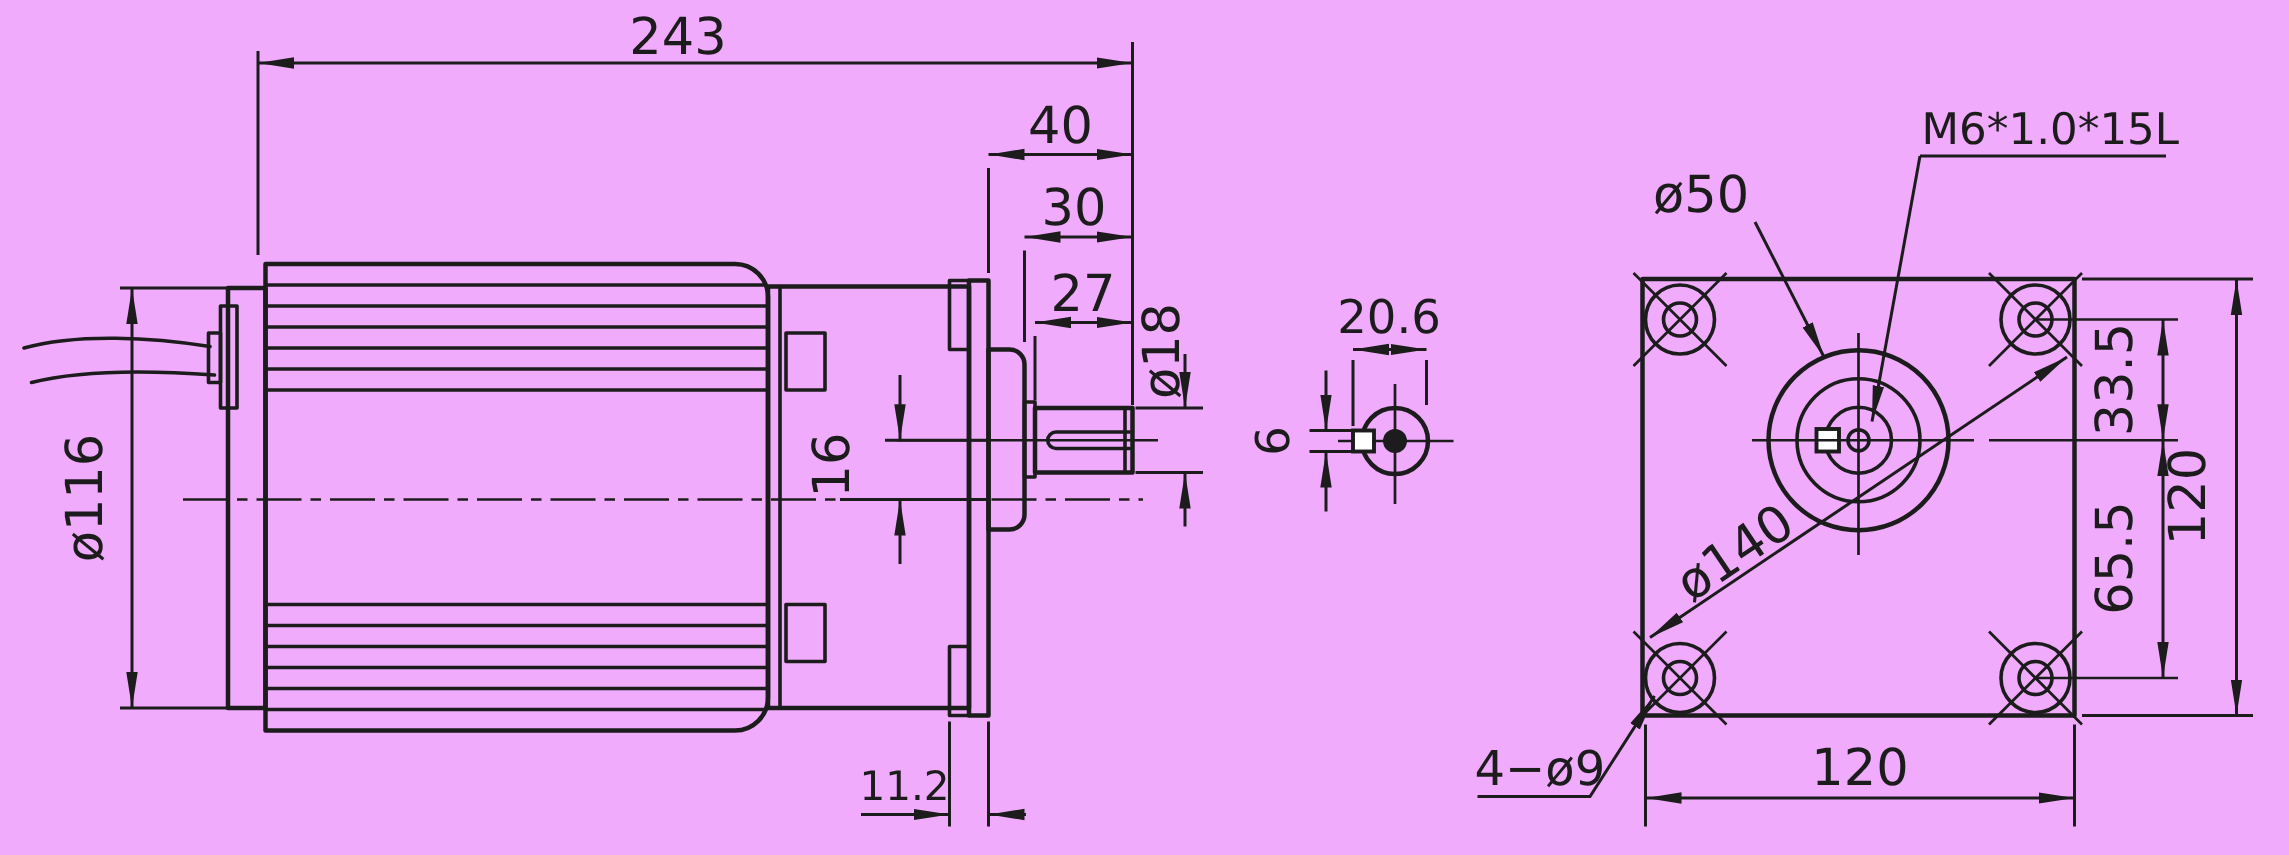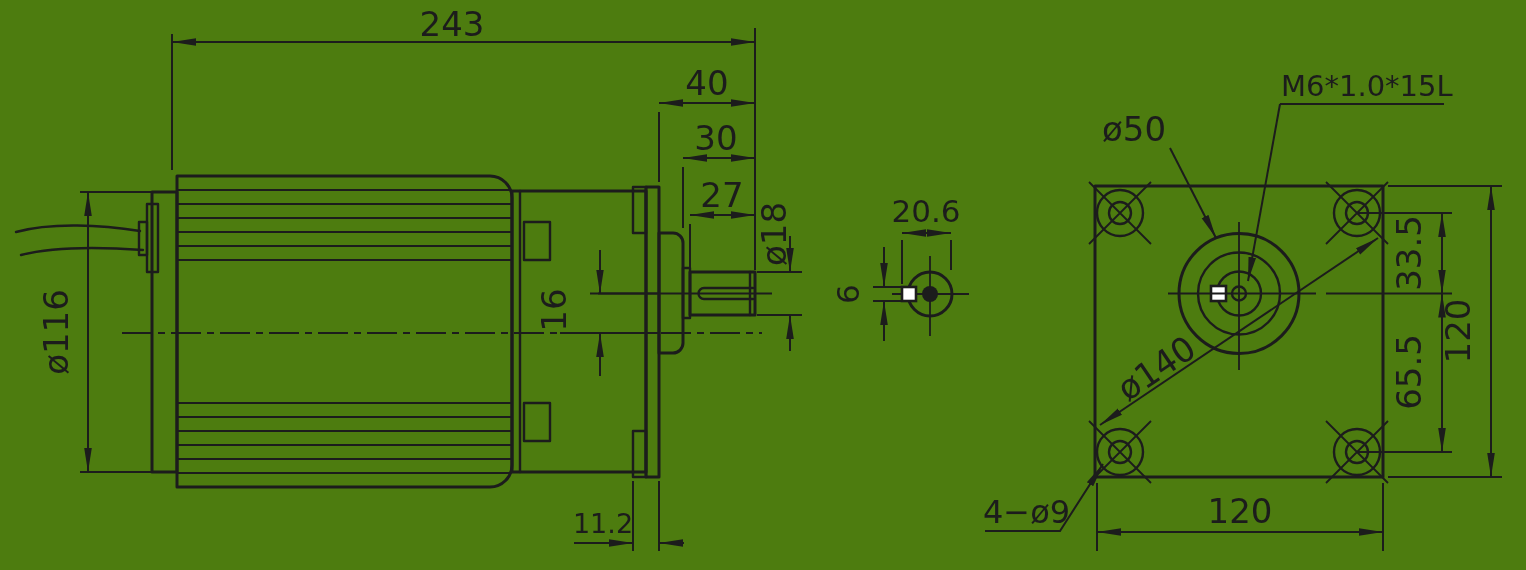--- a/index.html
+++ b/index.html
@@ -1,16 +1,16 @@
 <!DOCTYPE html>
 <html><head>
 <meta charset="utf-8">
 <style>
   html,body{margin:0;padding:0;background:#ffffff;}
-  .stage{position:relative;width:1526px;height:570px;background:#4d7c0f;overflow:hidden;}
+  .stage{position:relative;width:1526px;height:570px;background:#f0abfc;overflow:hidden;}
   svg{display:block;}
   .ol{fill:none;stroke:#1c1c1c;stroke-width:3;stroke-linecap:round;stroke-linejoin:round;}
   .ol2{fill:none;stroke:#1c1c1c;stroke-width:2.4;stroke-linecap:round;stroke-linejoin:round;}
   .fin{fill:none;stroke:#1c1c1c;stroke-width:2.2;}
   .dim{fill:none;stroke:#1c1c1c;stroke-width:2;}
   .cl{fill:none;stroke:#1c1c1c;stroke-width:1.8;}
   .whitefill{fill:#ffffff;stroke:#1c1c1c;stroke-width:2.6;}
   .blk{fill:#1c1c1c;stroke:none;}
   text{font-family:"DejaVu Sans","Liberation Sans",sans-serif;fill:#1c1c1c;}
   .t34{font-size:34px;}

